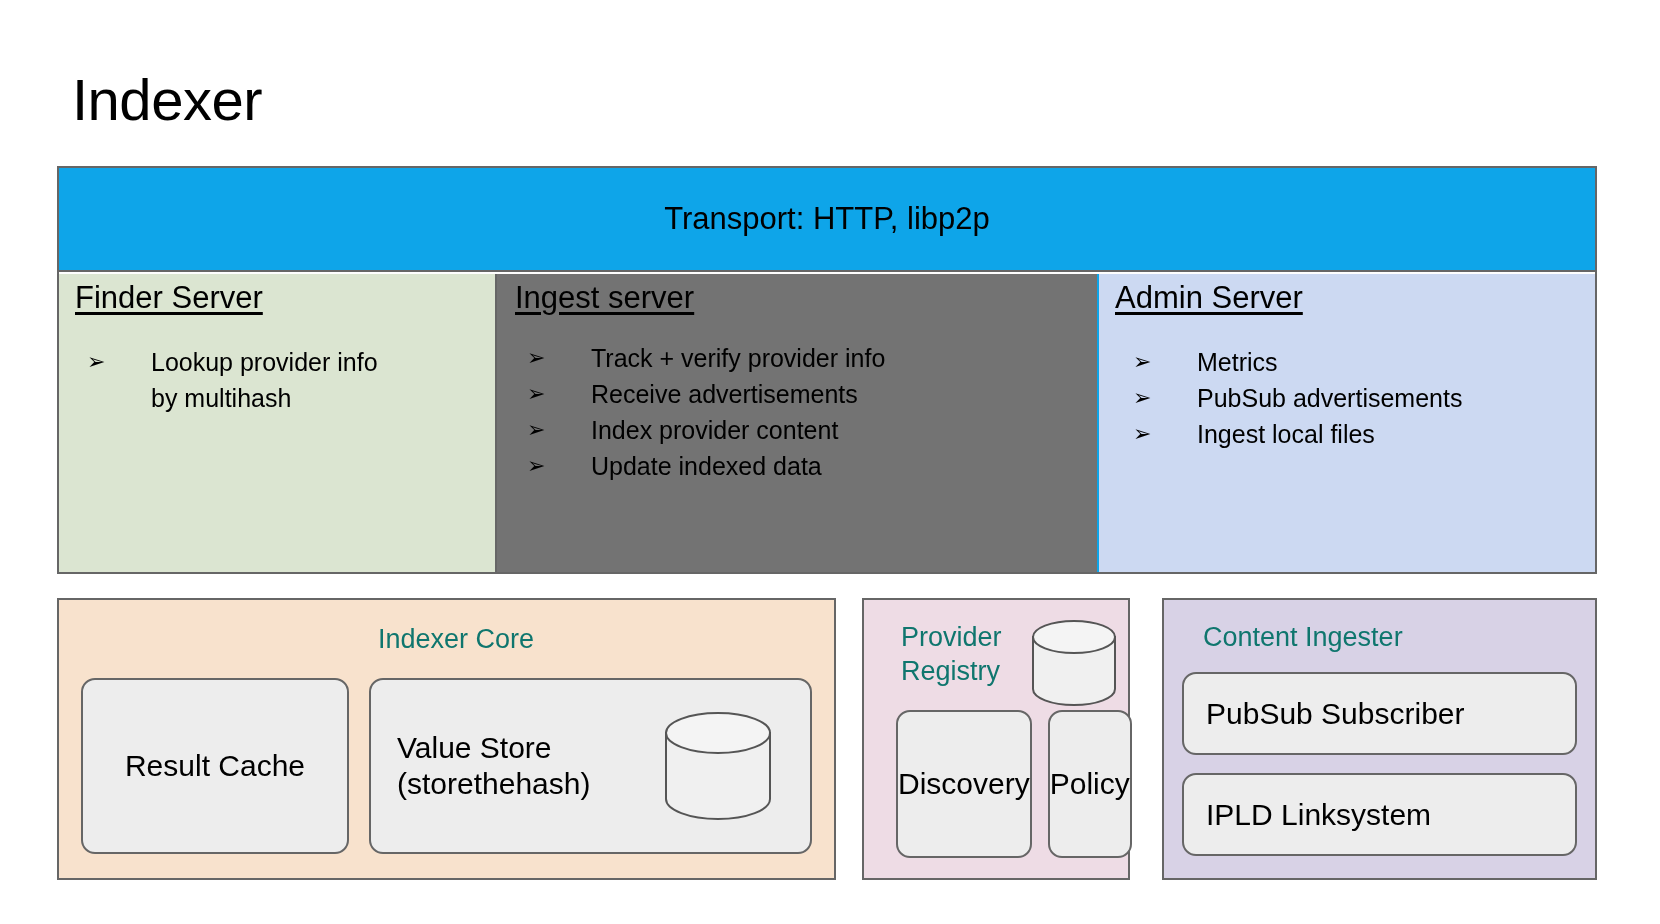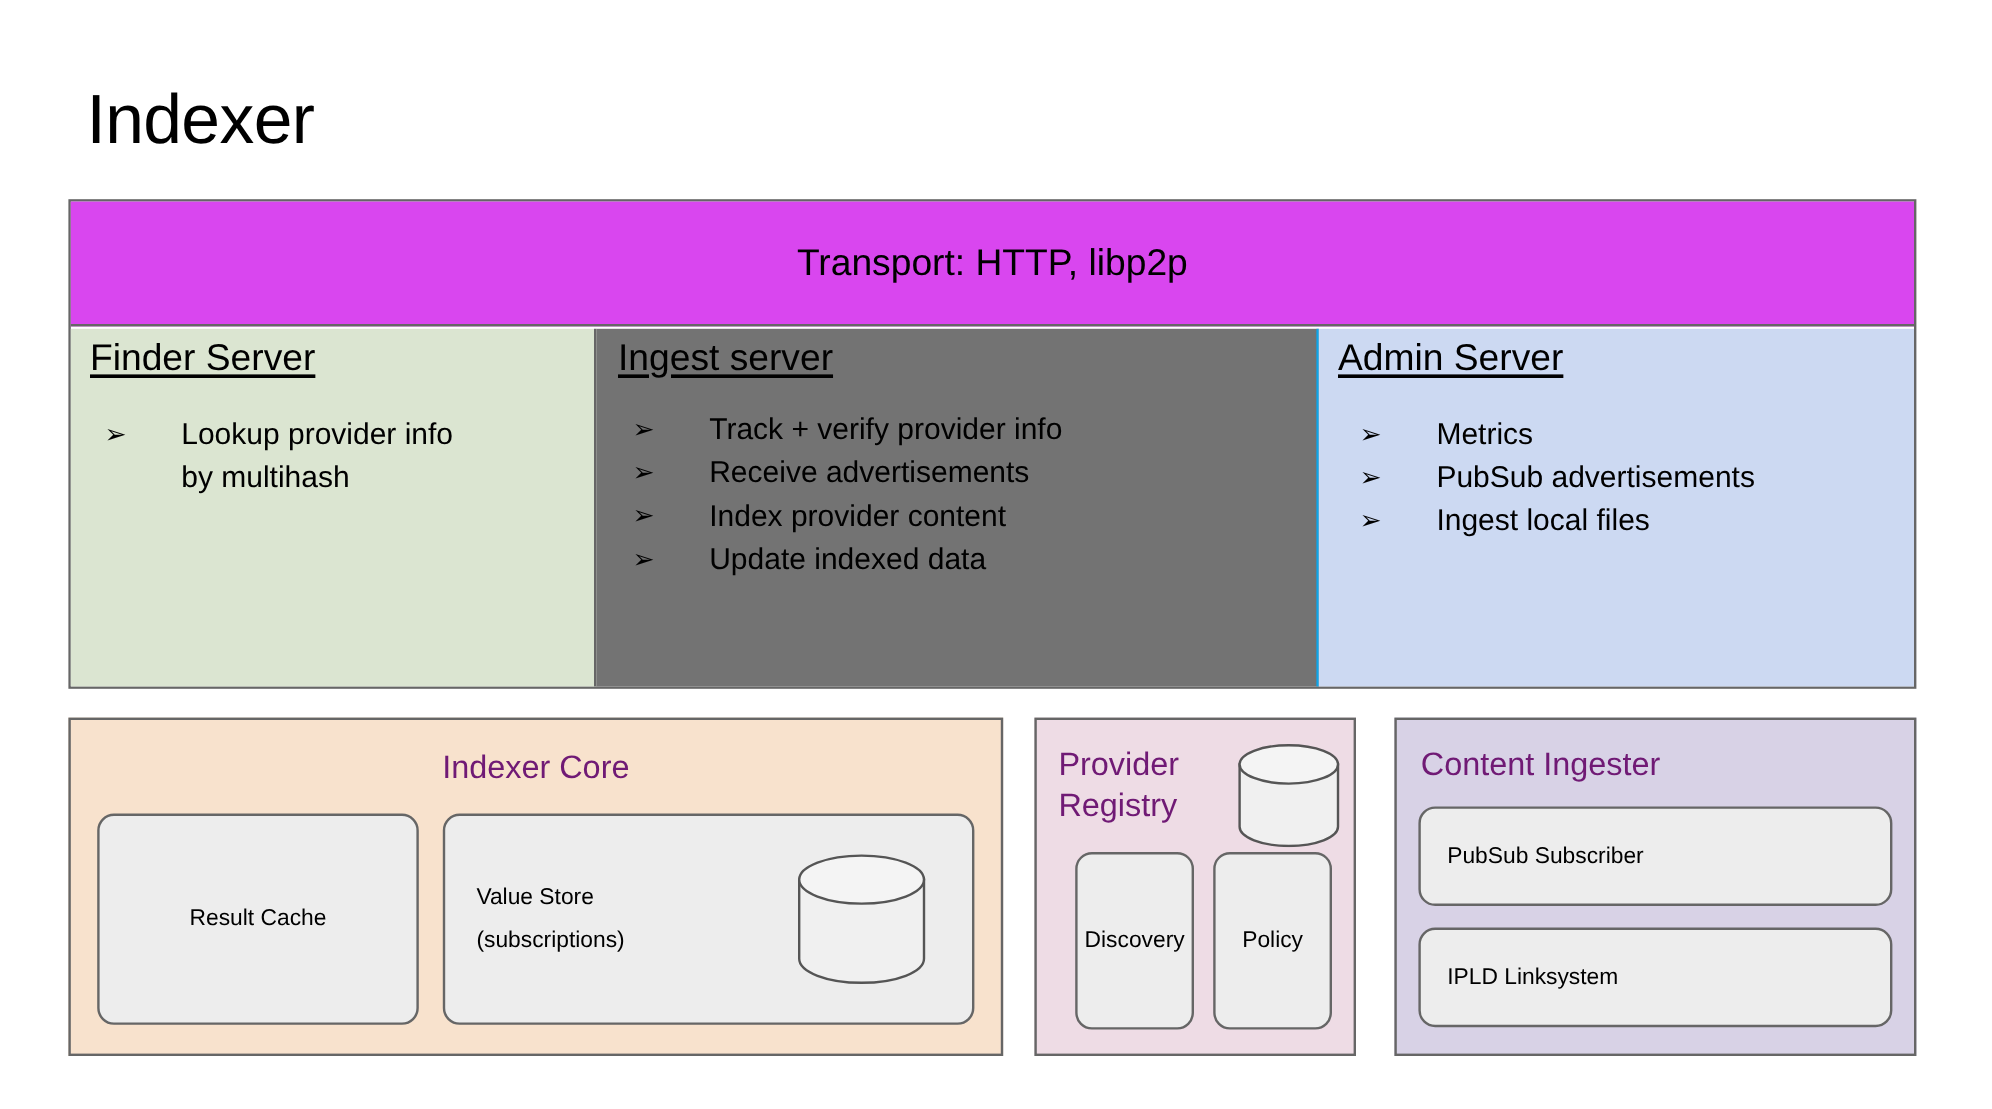--- a/index.html
+++ b/index.html
@@ -43,21 +43,21 @@
     height: 408px;
     box-sizing: border-box;
     border: 2px solid #666666;
   }
   .transport-bar {
     position: absolute;
     left: 0; top: 0;
     width: 100%;
     height: 104px;
     box-sizing: border-box;
-    background: #d946ef;
+    background: #0ea5e9;
     border-bottom: 2px solid #666666;
     display: flex;
     align-items: center;
     justify-content: center;
   }
   .transport-label {
     font-size: 31px;
     line-height: 36px;
     color: #000;
   }
@@ -145,22 +145,23 @@
   .panel {
     position: absolute;
     top: 0;
     height: 282px;
     box-sizing: border-box;
     border: 2px solid #666666;
   }
   .panel-title {
     font-size: 27px;
     line-height: 34px;
-    color: #701a75;
+    color: #0f766e;
     white-space: pre-line;
+    margin-left: 19px;
   }
 
   
   .panel-core {
     left: 0;
     width: 779px;
     background: #f8e2cd;
   }
   .panel-core .panel-title {
     position: absolute;
@@ -189,21 +190,21 @@
     display: flex;
     align-items: center;
     justify-content: center;
   }
   .subbox.value-store {
     flex: 1 1 auto;
     display: flex;
     align-items: center;
   }
   .subbox-label {
-    font-size: 19px;
+    font-size: 30px;
     line-height: 36px;
     white-space: pre-line;
   }
   .subbox.value-store .subbox-label {
     margin-left: 26px;
   }
 
   
   .cylinder {
     flex: 0 0 auto;
@@ -351,21 +352,21 @@
   <div class="bottom-row">
 
     <div class="panel panel-core">
       <div class="panel-title">Indexer Core</div>
       <div class="core-children">
         <div class="subbox result-cache">
           <span class="subbox-label">Result Cache</span>
         </div>
         <div class="subbox value-store">
           <span class="subbox-label">Value Store
-(subscriptions)</span>
+(storethehash)</span>
           <span class="cylinder vs-cylinder">
             <svg width="112" height="110" viewBox="0 0 112 110" aria-hidden="true">
               <path d="M4 22 L4 88 A52 20 0 0 0 108 88 L108 22 Z" fill="#f0f0f0" stroke="#555555" stroke-width="2"></path>
               <ellipse cx="56" cy="22" rx="52" ry="20" fill="#f4f4f4" stroke="#555555" stroke-width="2"></ellipse>
             </svg>
           </span>
         </div>
       </div>
     </div>
 

